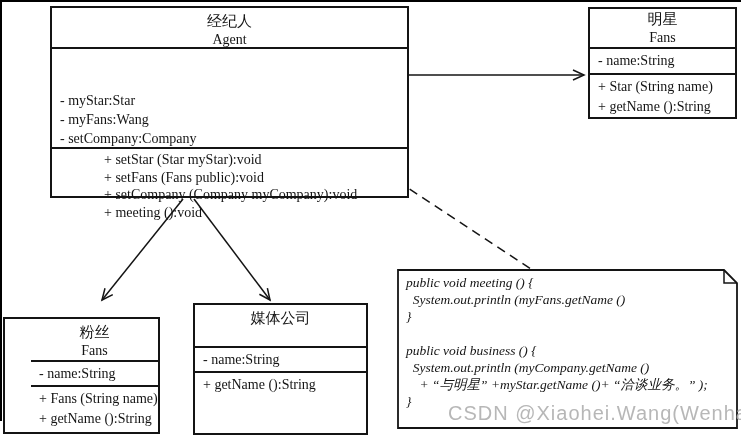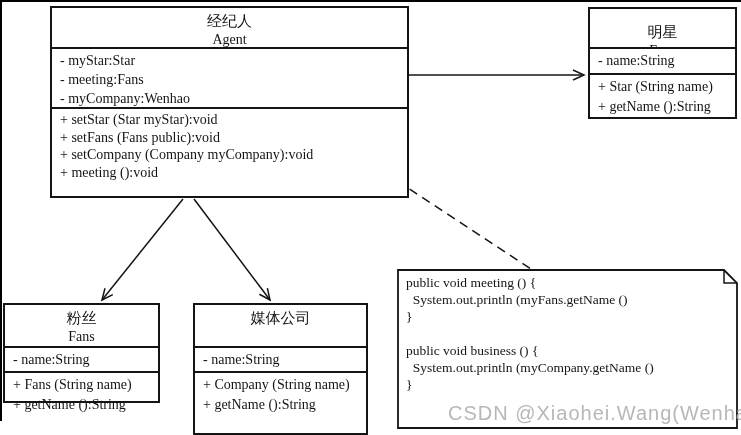--- a/index.html
+++ b/index.html
@@ -18,41 +18,42 @@
   .cls { position:absolute; border:2px solid #141414; background:#fff; z-index:2; }
   .cls .hdr { text-align:center; border-bottom:2px solid #141414; overflow:hidden; }
   .cls .cn { font-size:15px; line-height:20px; padding-top:3px; }
   .cls .en { font-size:14px; line-height:18px; }
   .cls .attrs, .cls .ops { padding:2px 2px 0 8px; font-size:14px; overflow:hidden; }
   .cls .attrs { border-bottom:2px solid #141414; }
   .cls .line { white-space:nowrap; }
 
   .cls-agent { left:50px;  top:6px;   width:359px; height:192px; }
   .cls-agent .hdr   { height:41px; }
-  .cls-agent .attrs { height:60px; }
+  .cls-agent .attrs { height:60px;margin-top:40px; }
   .cls-agent .attrs .line { line-height:19px; }
-  .cls-agent .ops   .line { line-height:17.5px; }
+  .cls-agent .ops   .line { line-height:17.5px;margin-left:44px; }
 
   .cls-star { left:588px; top:7px; width:149px; height:112px; }
   .cls-star .hdr   { height:40px; padding-top:0; }
-  .cls-star .cn    { padding-top:14px; line-height:19px; }
+  .cls-star .cn    { padding-top:1px; line-height:19px; }
   .cls-star .attrs { height:26px; }
   .cls-star .attrs .line, .cls-star .ops .line { line-height:20px; }
 
-  .cls-fans { left:3px; top:303px; width:157px; height:100px; }
+  .cls-fans { left:3px; top:317px; width:157px; height:117px;padding-left:26px; }
   .cls-company { left:193px; top:303px; width:175px; height:132px; }
   .cls-fans .hdr, .cls-company .hdr { height:43px; }
   .cls-fans .attrs, .cls-company .attrs { height:25px; }
   .cls-fans .attrs .line, .cls-company .attrs .line { line-height:19px; }
   .cls-fans .ops .line, .cls-company .ops .line { line-height:20px; }
 
   
   .note-text {
     position:absolute; left:406px; top:274px; width:328px; z-index:2;
     font-size:13.5px;
+    font-style:italic;
   }
   .note-text .nline { white-space:pre; line-height:17px; min-height:17px; }
 
   .watermark {
     position:absolute; left:448px; top:402px; z-index:3;
     font-family:"Liberation Sans","DejaVu Sans",sans-serif;
     font-size:20px; letter-spacing:1px; color:rgba(175,175,175,0.9); white-space:nowrap;
   }
 </style>
 </head>
@@ -79,22 +80,22 @@
     <polyline points="724,270 724,283 737,283" fill="none" stroke="#141414" stroke-width="1.5"></polyline>
   </svg>
 
   <div class="cls cls-agent">
     <div class="hdr">
       <div class="cn">经纪人</div>
       <div class="en">Agent</div>
     </div>
     <div class="attrs">
       <div class="line">- myStar:Star</div>
-      <div class="line">- meeting:Fans</div>
-      <div class="line">- myCompany:Wenhao</div>
+      <div class="line">- myFans:Wang</div>
+      <div class="line">- setCompany:Company</div>
     </div>
     <div class="ops">
       <div class="line">+ setStar (Star myStar):void</div>
       <div class="line">+ setFans (Fans public):void</div>
       <div class="line">+ setCompany (Company myCompany):void</div>
       <div class="line">+ meeting ():void</div>
     </div>
   </div>
 
   <div class="cls cls-star">
@@ -126,30 +127,30 @@
   </div>
 
   <div class="cls cls-company">
     <div class="hdr">
       <div class="cn">媒体公司</div>
     </div>
     <div class="attrs">
       <div class="line">- name:String</div>
     </div>
     <div class="ops">
-      <div class="line">+ Company (String name)</div>
       <div class="line">+ getName ():String</div>
     </div>
   </div>
 
   <div class="note-text">
     <div class="nline">public void meeting () {</div>
     <div class="nline">  System.out.println (myFans.getName ()</div>
     <div class="nline">}</div>
     <div class="nline"></div>
     <div class="nline">public void business () {</div>
     <div class="nline">  System.out.println (myCompany.getName ()</div>
+    <div class="nline">    + “与明星” +myStar.getName ()+ “洽谈业务。” );</div>
     <div class="nline">}</div>
   </div>
 
   <div class="watermark">CSDN @Xiaohei.Wang(Wenhao)</div>
 
 </div>
 
 </body></html>

